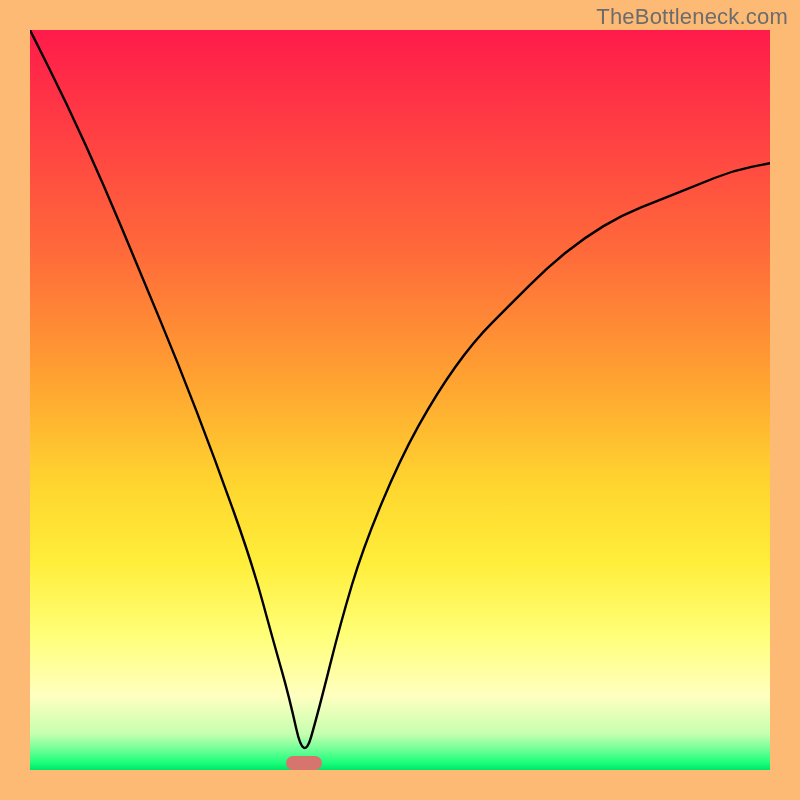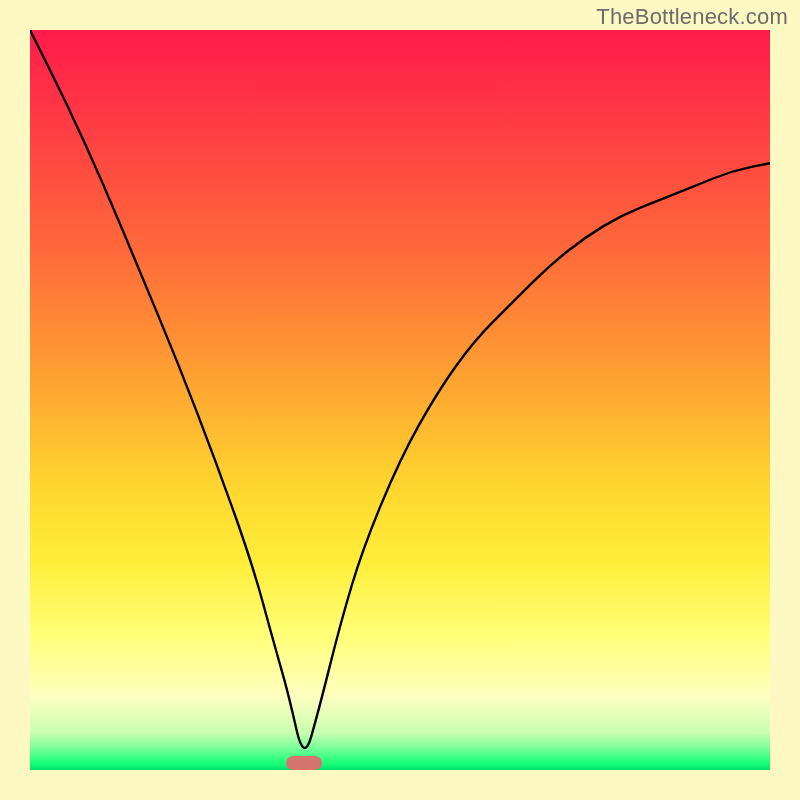--- a/index.html
+++ b/index.html
@@ -10,21 +10,21 @@
     overflow: hidden;
     background: #000;
     font-family: Arial, Helvetica, sans-serif;
   }
   .frame {
     position: absolute;
     left: 0;
     top: 0;
     width: 800px;
     height: 800px;
-    background: #fef9c3;
+    background: #fdba74;
   }
   .plot-area {
     position: absolute;
     left: 30px;
     top: 30px;
     width: 740px;
     height: 740px;
     overflow: hidden;
   }
   .gradient {

